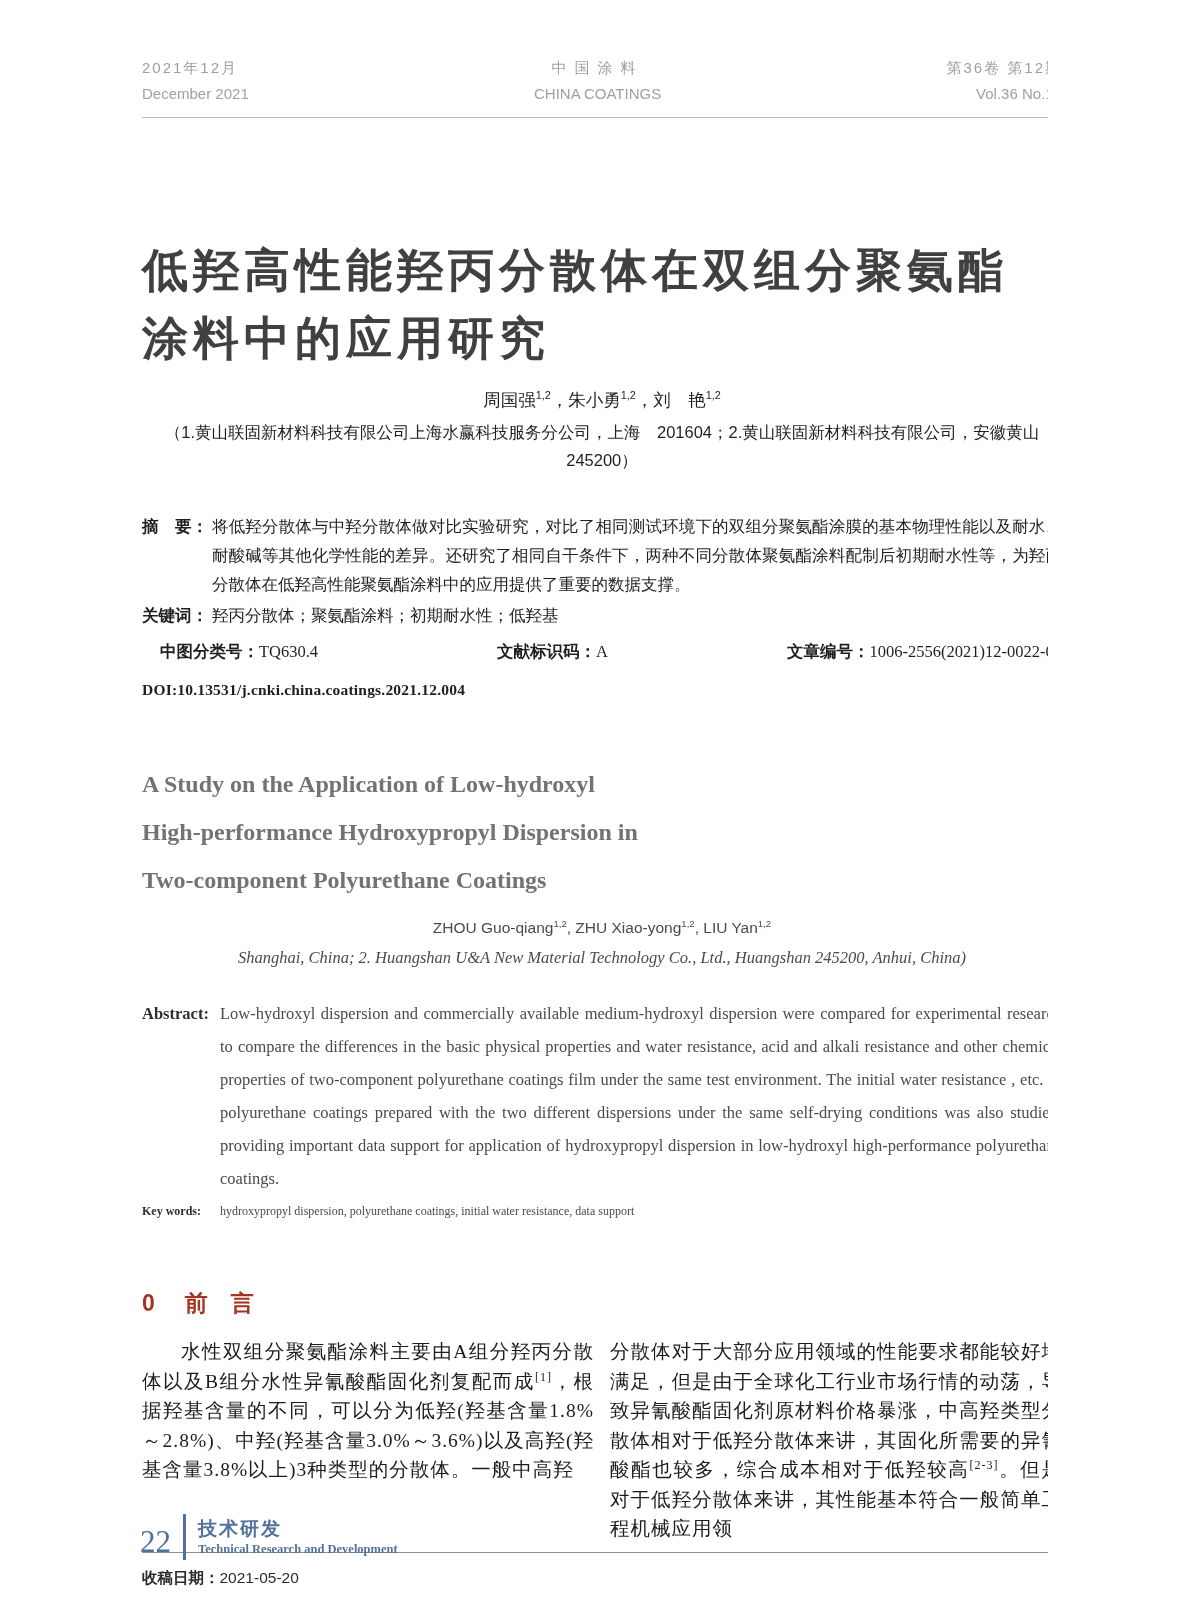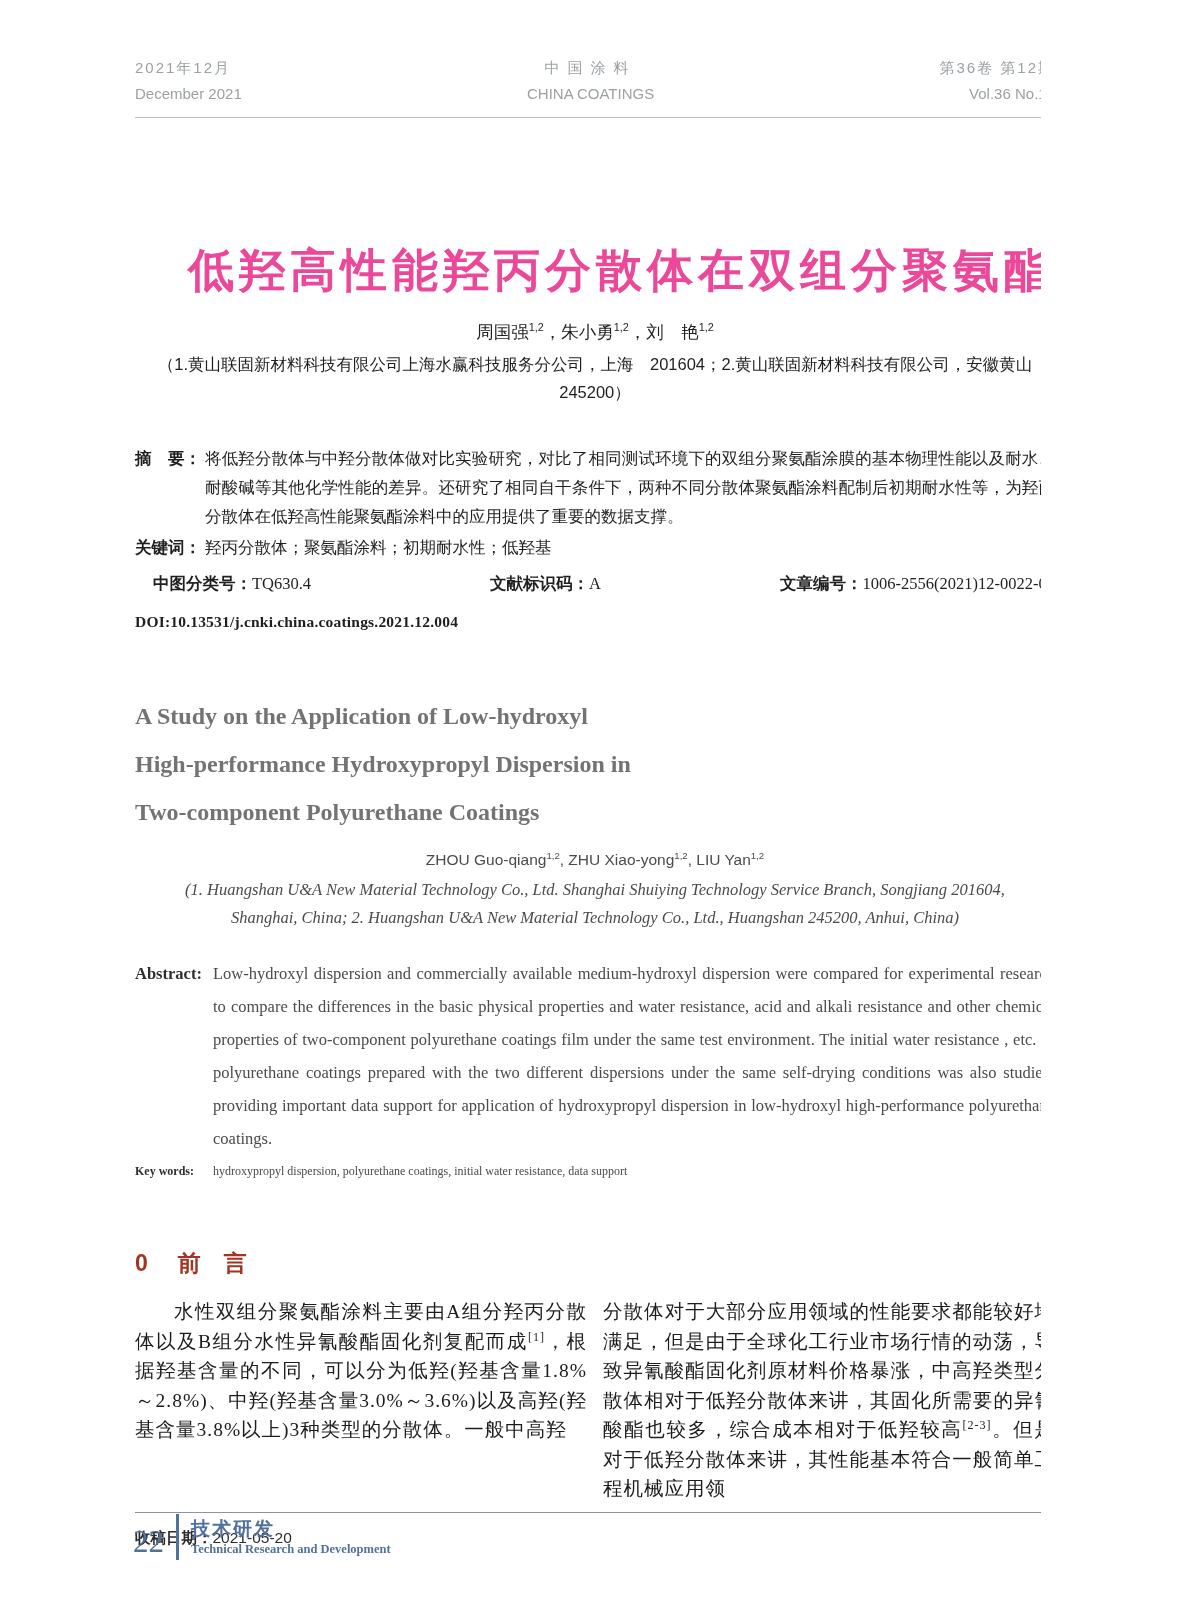--- a/index.html
+++ b/index.html
@@ -3,20 +3,21 @@
 <meta charset="utf-8">
 <style>
   html,body{margin:0;padding:0;background:#ffffff;}
   .page{
     position:relative;
     width:1041px;height:1600px;
     background:#ffffff;
     font-family:"Liberation Serif","DejaVu Serif",serif;
     color:#1f1f1f;
     overflow:hidden;
+    margin-left:7px;
   }
   .content{position:absolute;left:135px;width:920px;top:0;}
   sup{font-size:0.62em;line-height:0;}
 
   
   .jheader{
     display:flex;justify-content:space-between;align-items:flex-start;
     margin-top:55px;padding-bottom:10px;
     border-bottom:1.5px solid #b9bdc0;
     color:#9ba1a5;
@@ -25,25 +26,25 @@
   }
   .jheader .cell{white-space:nowrap;}
   .jheader .cell.center{text-align:center;}
   .jheader .cell.right{text-align:right;}
   .jheader .zh{letter-spacing:2px;}
   .jheader .cell.center .zh{letter-spacing:8px;}
 
   
   .title-zh{
     margin-top:118px;
-    text-align:right;
+    text-align:left;
     font-family:"Liberation Sans","DejaVu Sans",sans-serif;
     font-weight:bold;
     font-size:46px;line-height:68px;letter-spacing:5px;
-    color:#ec4899;
+    color:#404040;
   }
 
   
   .authors-zh{
     margin-top:16px;text-align:center;
     font-family:"Liberation Sans","DejaVu Sans",sans-serif;
     font-size:17.5px;color:#1f1f1f;
   }
   .affil-zh{
     margin-top:6px;text-align:center;
@@ -154,20 +155,21 @@
         <div class="en">CHINA COATINGS</div>
       </div>
       <div class="cell right">
         <div class="zh">第36卷 第12期</div>
         <div class="en">Vol.36  No.12</div>
       </div>
     </div>
 
     <div class="title-zh">
       <div>低羟高性能羟丙分散体在双组分聚氨酯</div>
+      <div>涂料中的应用研究</div>
     </div>
 
     <div class="authors-zh"><span>周国强</span><sup>1,2</sup><span>，朱小勇</span><sup>1,2</sup><span>，刘　艳</span><sup>1,2</sup></div>
 
     <div class="affil-zh">
       <div>（1.黄山联固新材料科技有限公司上海水赢科技服务分公司，上海　201604；2.黄山联固新材料科技有限公司，安徽黄山</div>
       <div>245200）</div>
     </div>
 
     <div class="meta-zh">
@@ -188,21 +190,20 @@
     </div>
 
     <div class="title-en">
       <div>A Study on the Application of Low-hydroxyl</div>
       <div>High-performance Hydroxypropyl Dispersion in</div>
       <div>Two-component Polyurethane Coatings</div>
     </div>
 
     <div class="authors-en"><span>ZHOU Guo-qiang</span><sup>1,2</sup><span>, ZHU Xiao-yong</span><sup>1,2</sup><span>, LIU Yan</span><sup>1,2</sup></div>
     <div class="affil-en">
-      <div>(1. Huangshan U&amp;A New Material Technology Co., Ltd. Shanghai Shuiying Technology Service Branch, Songjiang 201604,</div>
       <div>Shanghai, China; 2. Huangshan U&amp;A New Material Technology Co., Ltd., Huangshan 245200, Anhui, China)</div>
     </div>
 
     <div class="abstract-en">
       <span class="lab">Abstract:</span>
       <span>Low-hydroxyl dispersion and commercially available medium-hydroxyl dispersion were compared for experimental research to compare the differences in the basic physical properties and water resistance, acid and alkali resistance and other chemical properties of two-component polyurethane coatings film under the same test environment. The initial water resistance , etc. of polyurethane coatings prepared with the two different dispersions under the same self-drying conditions was also studied, providing important data support for application of hydroxypropyl dispersion in low-hydroxyl high-performance polyurethane coatings.</span>
     </div>
     <div class="kw-en">
       <span class="lab">Key words:</span>
       <span>hydroxypropyl dispersion, polyurethane coatings, initial water resistance, data support</span>

